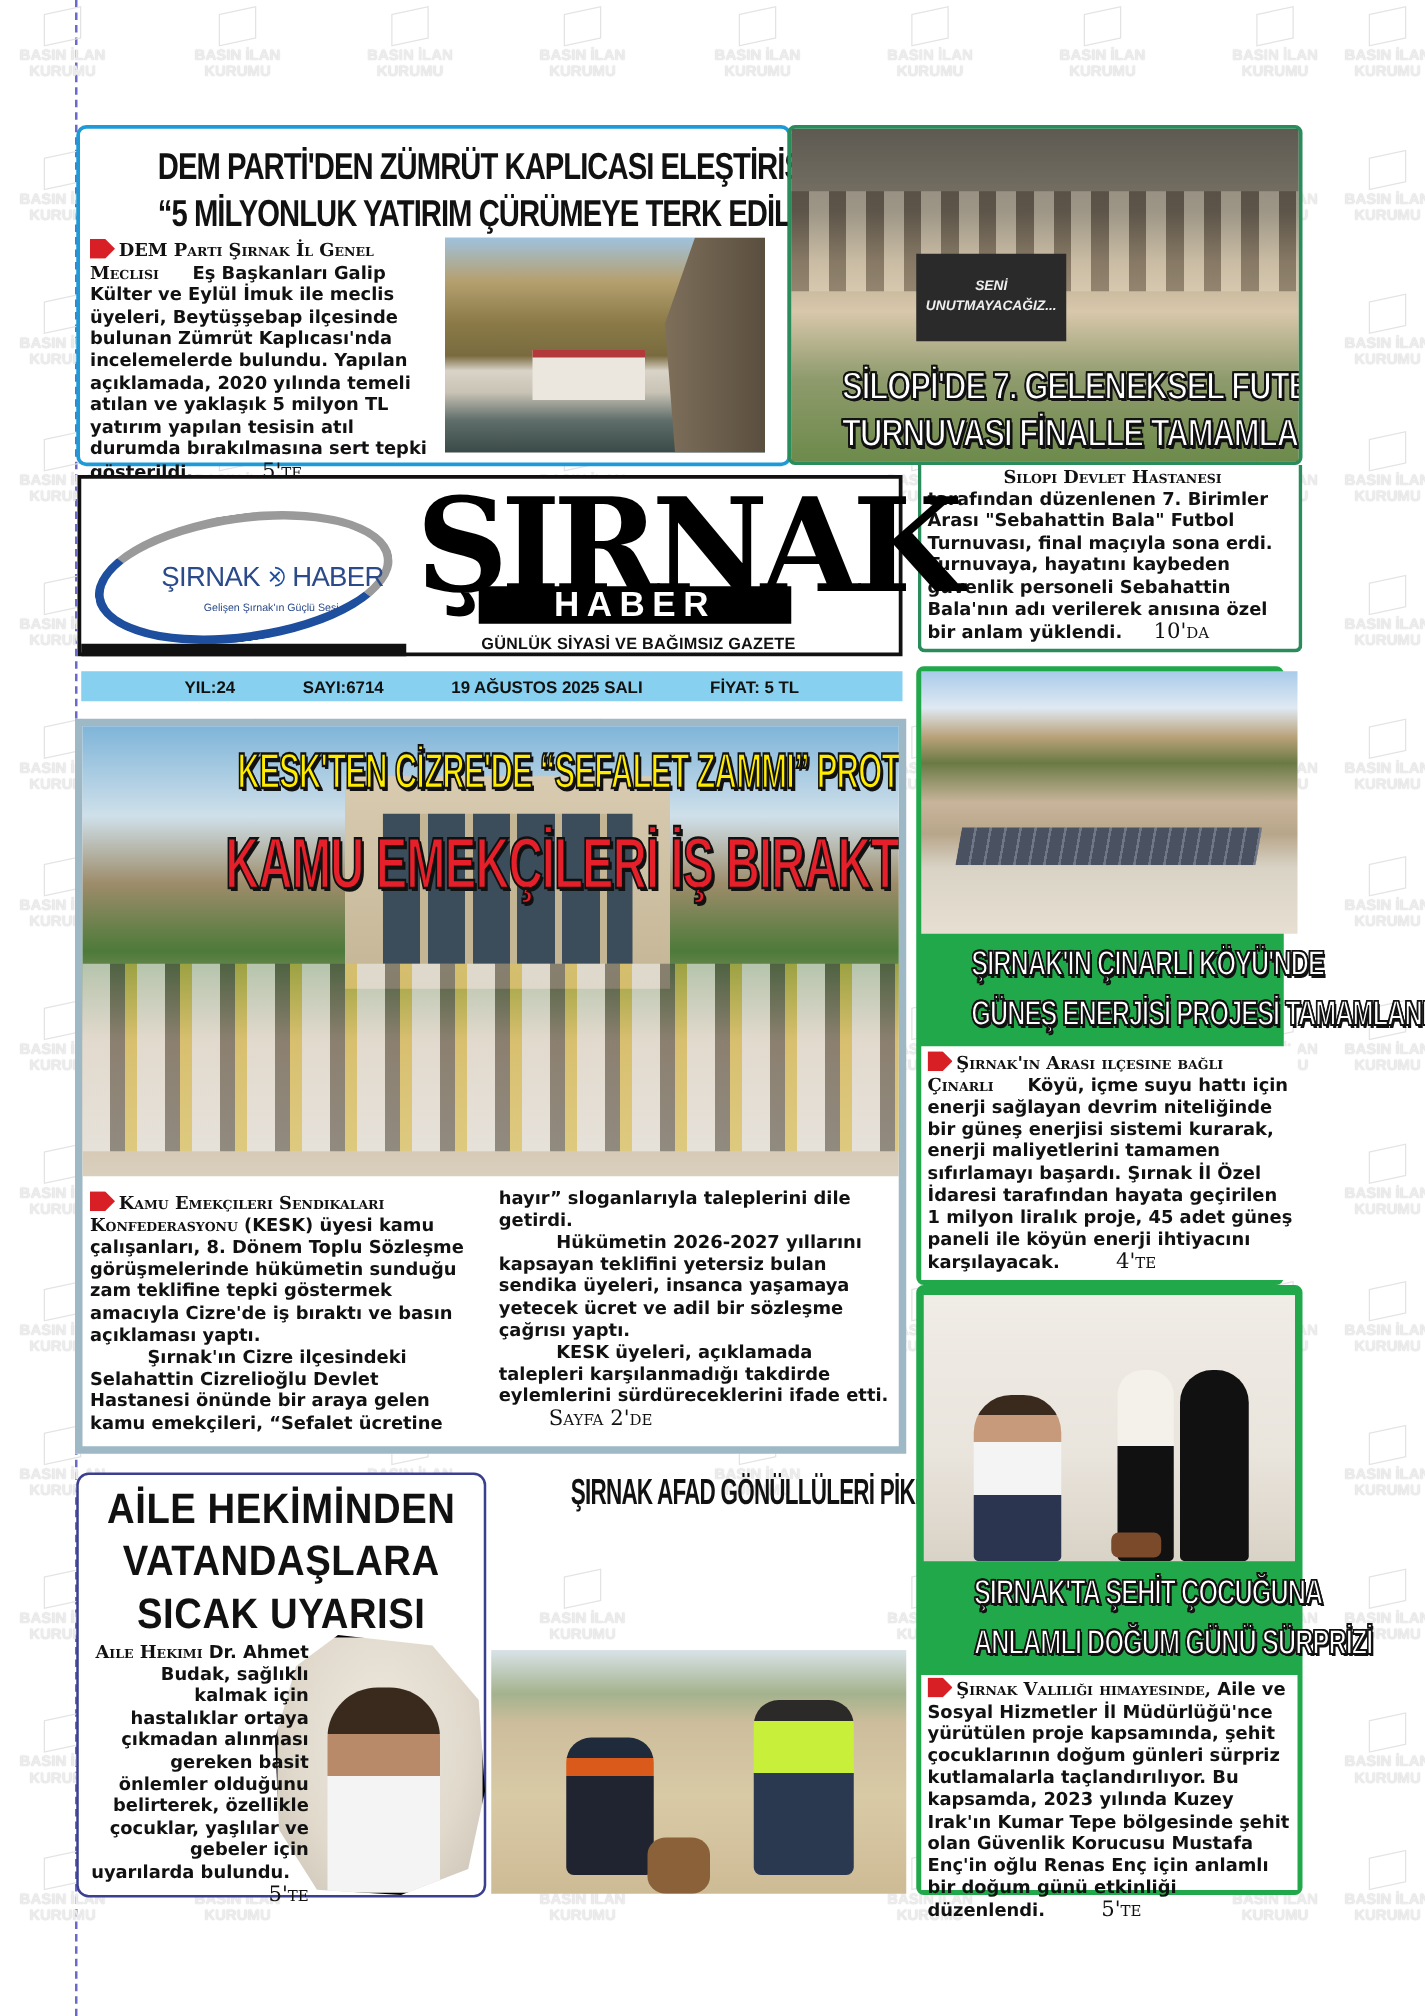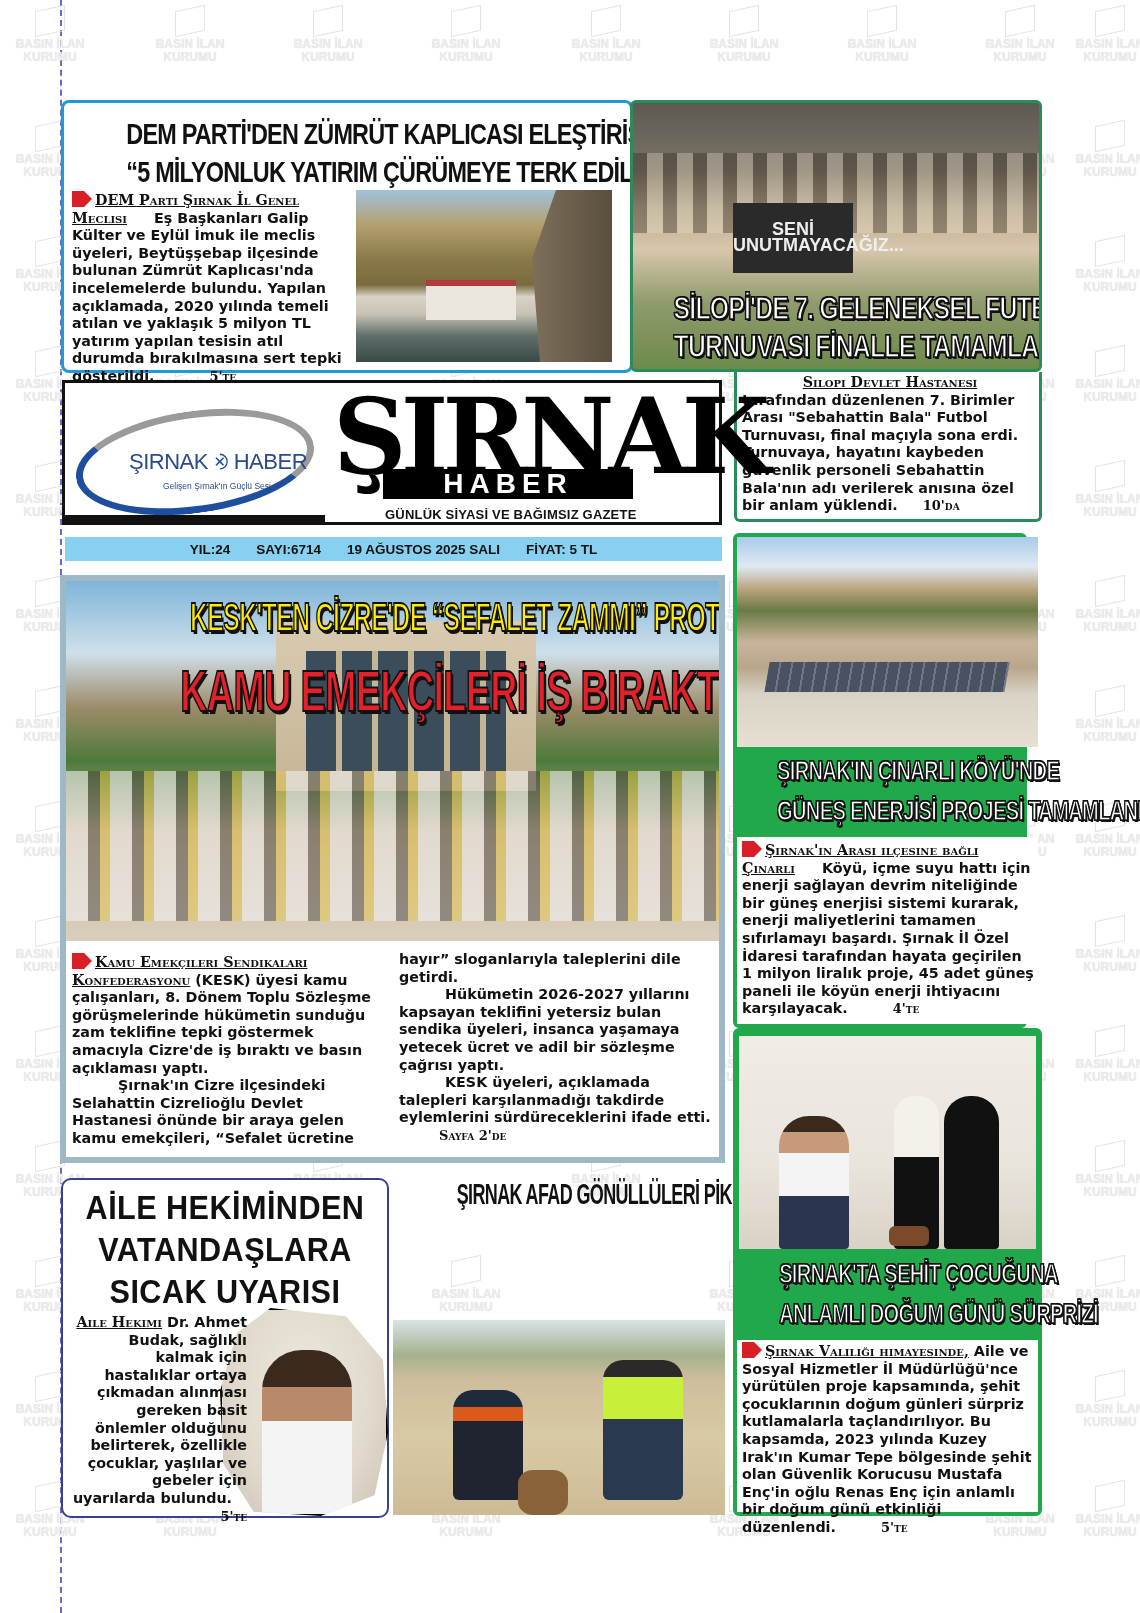--- a/index.html
+++ b/index.html
@@ -13,29 +13,29 @@
 
   .box { position: absolute; }
   .photo { position: absolute; overflow: hidden; }
 
   
   #story-zumrut { left: 61px; top: 100px; width: 572px; height: 273px; border: 3px solid #1e9bd7; border-radius: 8px; background: #fff; }
   .cond-head { font-family: "Liberation Sans", sans-serif; font-weight: bold; color: #111; letter-spacing: -1px; transform-origin: center; }
   #zumrut-h1 { position: absolute; left: 0; width: 100%; top: 14px; text-align: center; font-size: 30px; transform: scaleX(0.78); white-space: nowrap; }
   #zumrut-h2 { position: absolute; left: 0; width: 100%; top: 52px; text-align: center; font-size: 30px; transform: scaleX(0.78); white-space: nowrap; }
   .body-text { font-family: "DejaVu Sans", sans-serif; font-weight: bold; font-size: 14.3px; line-height: 17.6px; color: #111; }
-  .lead { font-family: "DejaVu Serif", serif; font-weight: bold; font-variant: small-caps; text-decoration: underline; }
+  .lead { font-family: "DejaVu Serif", serif; font-weight: bold; font-variant: small-caps; }
   .arrow-red { display: inline-block; width: 20px; height: 16px; background: #d81f26; clip-path: polygon(0 0, 60% 0, 100% 50%, 60% 100%, 0 100%); vertical-align: -2px; margin-right: 3px; }
-  .ref { font-family: "DejaVu Serif", serif; font-variant: small-caps; font-weight: bold; font-size: 13px; }
+  .ref { font-family: "DejaVu Serif", serif; font-variant: small-caps; font-weight: normal; font-size: 17px; }
   #zumrut-text { position: absolute; left: 8px; top: 88px; width: 282px; }
   #zumrut-photo { left: 292px; top: 87px; width: 256px; height: 172px; background: linear-gradient(180deg, #9fc2dd 0%, #b5a070 20%, #8a7a48 40%, #7a6b3f 55%, #d9d3c8 62%, #c9c3b5 72%, #5f6e6a 85%, #3a4a48 100%); }
   #zumrut-photo .building { position: absolute; left: 70px; top: 90px; width: 90px; height: 40px; background: #ece7de; border-top: 6px solid #b33a3a; }
   #zumrut-photo .rock { position: absolute; right: 0; top: 0; width: 80px; height: 172px; background: linear-gradient(90deg, #7d6f5a, #5a4e3e); clip-path: polygon(30% 0, 100% 0, 100% 100%, 10% 100%, 0 40%); }
   #silopi-photo { left: 630px; top: 100px; width: 412px; height: 272px; border: 3px solid #2a8c5a; border-radius: 6px; background: linear-gradient(180deg, #5d5a52 0%, #7a7366 25%, #b9aa90 40%, #d8c7ab 55%, #8f9b6d 75%, #6d8a4b 100%); }
-  #silopi-photo .banner { position: absolute; left: 100px; top: 100px; width: 120px; height: 70px; background: #2a2a2a; color: #eee; font-family: "Liberation Sans", sans-serif; font-weight: bold; font-size: 18px; text-align: center; padding-top: 18px; line-height: 16px; }
+  #silopi-photo .banner { position: absolute; left: 100px; top: 100px; width: 120px; height: 70px; background: #2a2a2a; color: #eee; font-family: "Liberation Sans", sans-serif; font-weight: bold; font-size: 11px; text-align: center; padding-top: 18px; line-height: 16px; font-style: italic; }
   #silopi-photo .crowd { position: absolute; left: 0; top: 50px; width: 100%; height: 80px; background: repeating-linear-gradient(90deg, rgba(40,30,20,0.35) 0 14px, rgba(240,230,210,0.3) 14px 30px); }
   .outline-white { color: #fff; font-family: "Liberation Sans", sans-serif; font-weight: bold; -webkit-text-stroke: 1.5px #111; text-shadow: 2px 2px 0 #111, -1px -1px 0 #111, 1px -1px 0 #111, -1px 1px 0 #111; white-space: nowrap; }
   #silopi-h1, #silopi-h2 { position: absolute; left: 0; width: 100%; text-align: center; font-size: 31px; transform: scaleX(0.8); letter-spacing: -1px; }
   #silopi-h1 { top: 188px; }
   #silopi-h2 { top: 226px; }
   #silopi-textbox { left: 734px; top: 372px; width: 308px; height: 150px; border: 3px solid #2a8c5a; border-top: none; border-radius: 0 0 6px 6px; background: #fff; }
   #silopi-text { position: absolute; left: 5px; top: 2px; width: 296px; }
   #silopi-lead { display: block; text-align: center; }
 
   
@@ -43,21 +43,21 @@
   #masthead .inner-rule { position: absolute; left: 0; top: 132px; width: 260px; height: 10px; background: #111; }
   #logo-oval { position: absolute; left: 10px; top: 28px; width: 240px; height: 102px; border-radius: 50%; border: 7px solid #1d4f9e; border-right-color: #9a9a9a; border-top-color: #9a9a9a; background: #fff; transform: rotate(-8deg); }
   #logo-name { position: absolute; left: 64px; top: 66px; font-family: "Liberation Sans", sans-serif; font-size: 22px; color: #2a4a8a; letter-spacing: -0.5px; }
   #logo-slogan { position: absolute; left: 98px; top: 98px; font-family: "Liberation Sans", sans-serif; font-size: 8.5px; color: #2a4a8a; }
   #title-big { position: absolute; left: 268px; top: -6px; font-family: "DejaVu Serif", serif; font-weight: bold; font-size: 104px; letter-spacing: -6px; color: #000; transform: scaleX(0.98); transform-origin: left; line-height: 120px; }
   #title-haber { position: absolute; left: 318px; top: 86px; width: 250px; text-align: center; font-family: "Liberation Sans", sans-serif; font-weight: bold; font-size: 28px; letter-spacing: 6px; color: #fff; -webkit-text-stroke: 0; background: #000; line-height: 30px; }
   #title-tagline { position: absolute; left: 320px; top: 124px; font-family: "Liberation Sans", sans-serif; font-weight: bold; font-size: 13px; color: #111; letter-spacing: 0.2px; }
 
   
   #info-bar { left: 65px; top: 537px; width: 657px; height: 24px; background: #87d0ef; display: flex; align-items: center; justify-content: center; font-family: "Liberation Sans", sans-serif; font-weight: bold; font-size: 13.5px; color: #111; }
-  #info-bar span { margin: 0 13px; }
+  #info-bar span { margin: 0 27px; }
 
   
   #story-kesk { left: 60px; top: 575px; width: 665px; height: 588px; border: 6px solid #9eb8c6; background: #fff; }
   #kesk-photo { left: 0; top: 0; width: 653px; height: 360px; background: linear-gradient(180deg, #7fb5d9 0%, #cfe0ea 20%, #9d8c6a 35%, #4d7a3a 50%, #cdb89a 70%, #d9cfbd 100%); }
   #kesk-photo .facade { position: absolute; left: 210px; top: 40px; width: 260px; height: 170px; background: linear-gradient(180deg, #d8cbb0, #c4b595); }
   #kesk-photo .windows { position: absolute; left: 240px; top: 70px; width: 200px; height: 120px; background: repeating-linear-gradient(90deg, #3b4c5a 0 30px, #c4b595 30px 36px); }
   #kesk-photo .crowd { position: absolute; left: 0; top: 190px; width: 100%; height: 150px; background: repeating-linear-gradient(90deg, rgba(240,240,240,0.6) 0 22px, rgba(60,60,60,0.45) 22px 34px, rgba(230,200,60,0.45) 34px 44px); }
   #kesk-banner { position: absolute; left: 148px; top: 230px; width: 266px; height: 108px; background: #fff; border: 1px solid #ccc; text-align: center; font-family: "Liberation Sans", sans-serif; font-weight: bold; }
   #kesk-banner .b1 { margin: 8px auto 0; width: 240px; background: #2e5fb8; color: #fff; font-size: 13px; padding: 5px 0; letter-spacing: 0.5px; }
   #kesk-banner .b2 { font-size: 10px; margin-top: 7px; color: #222; }

